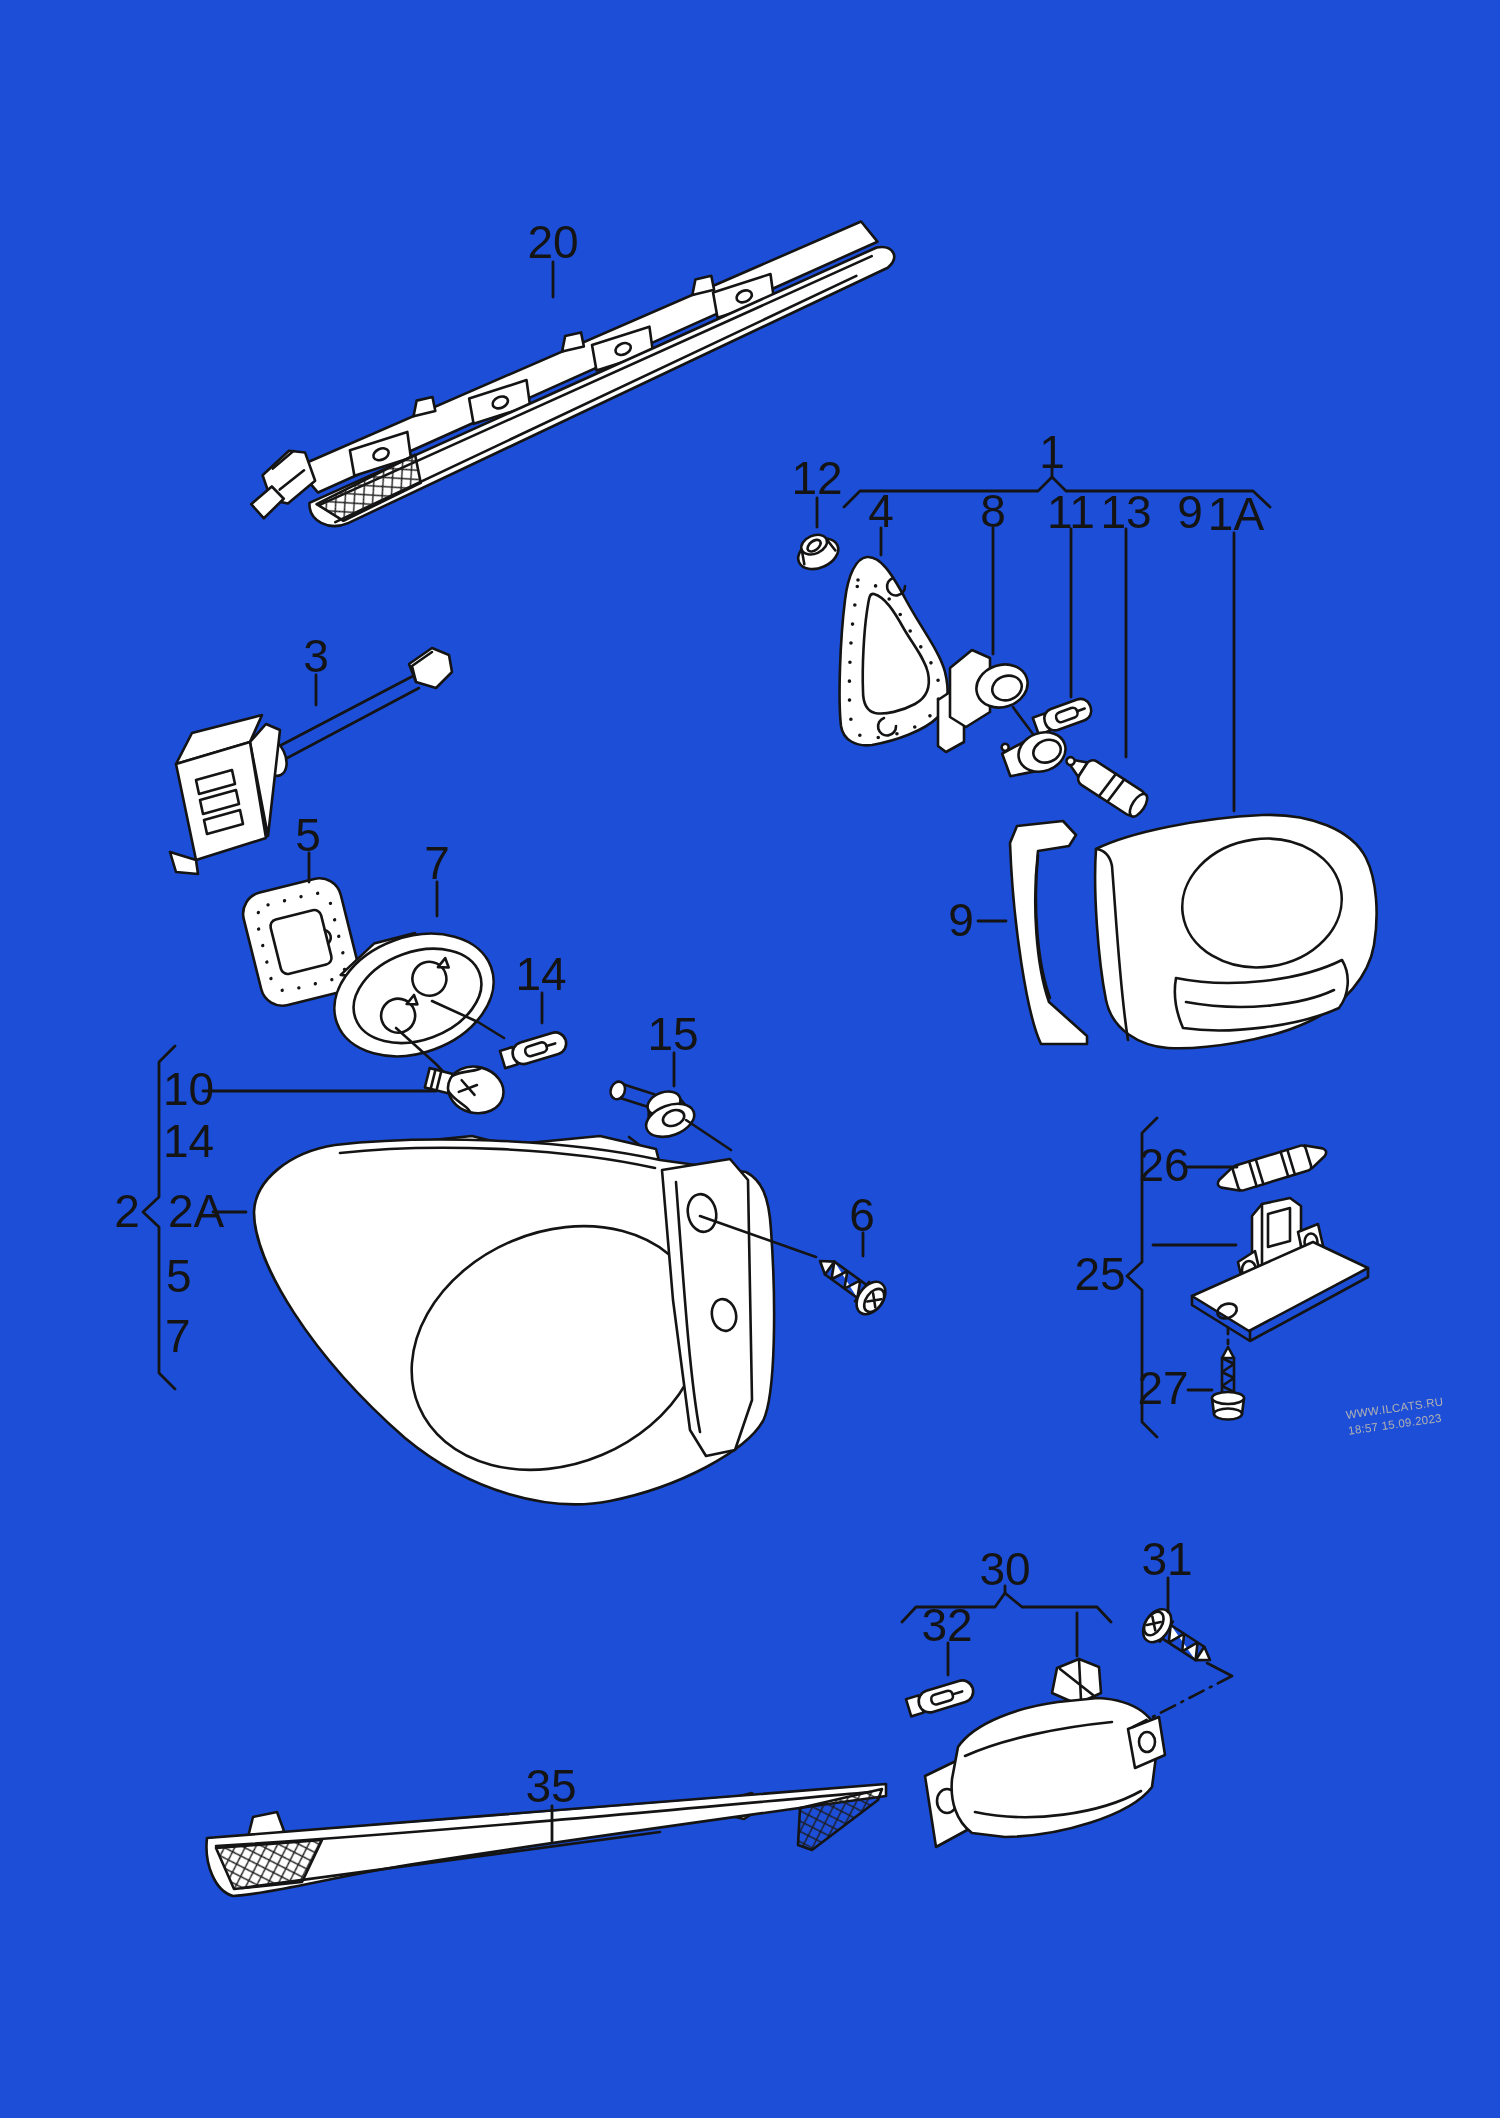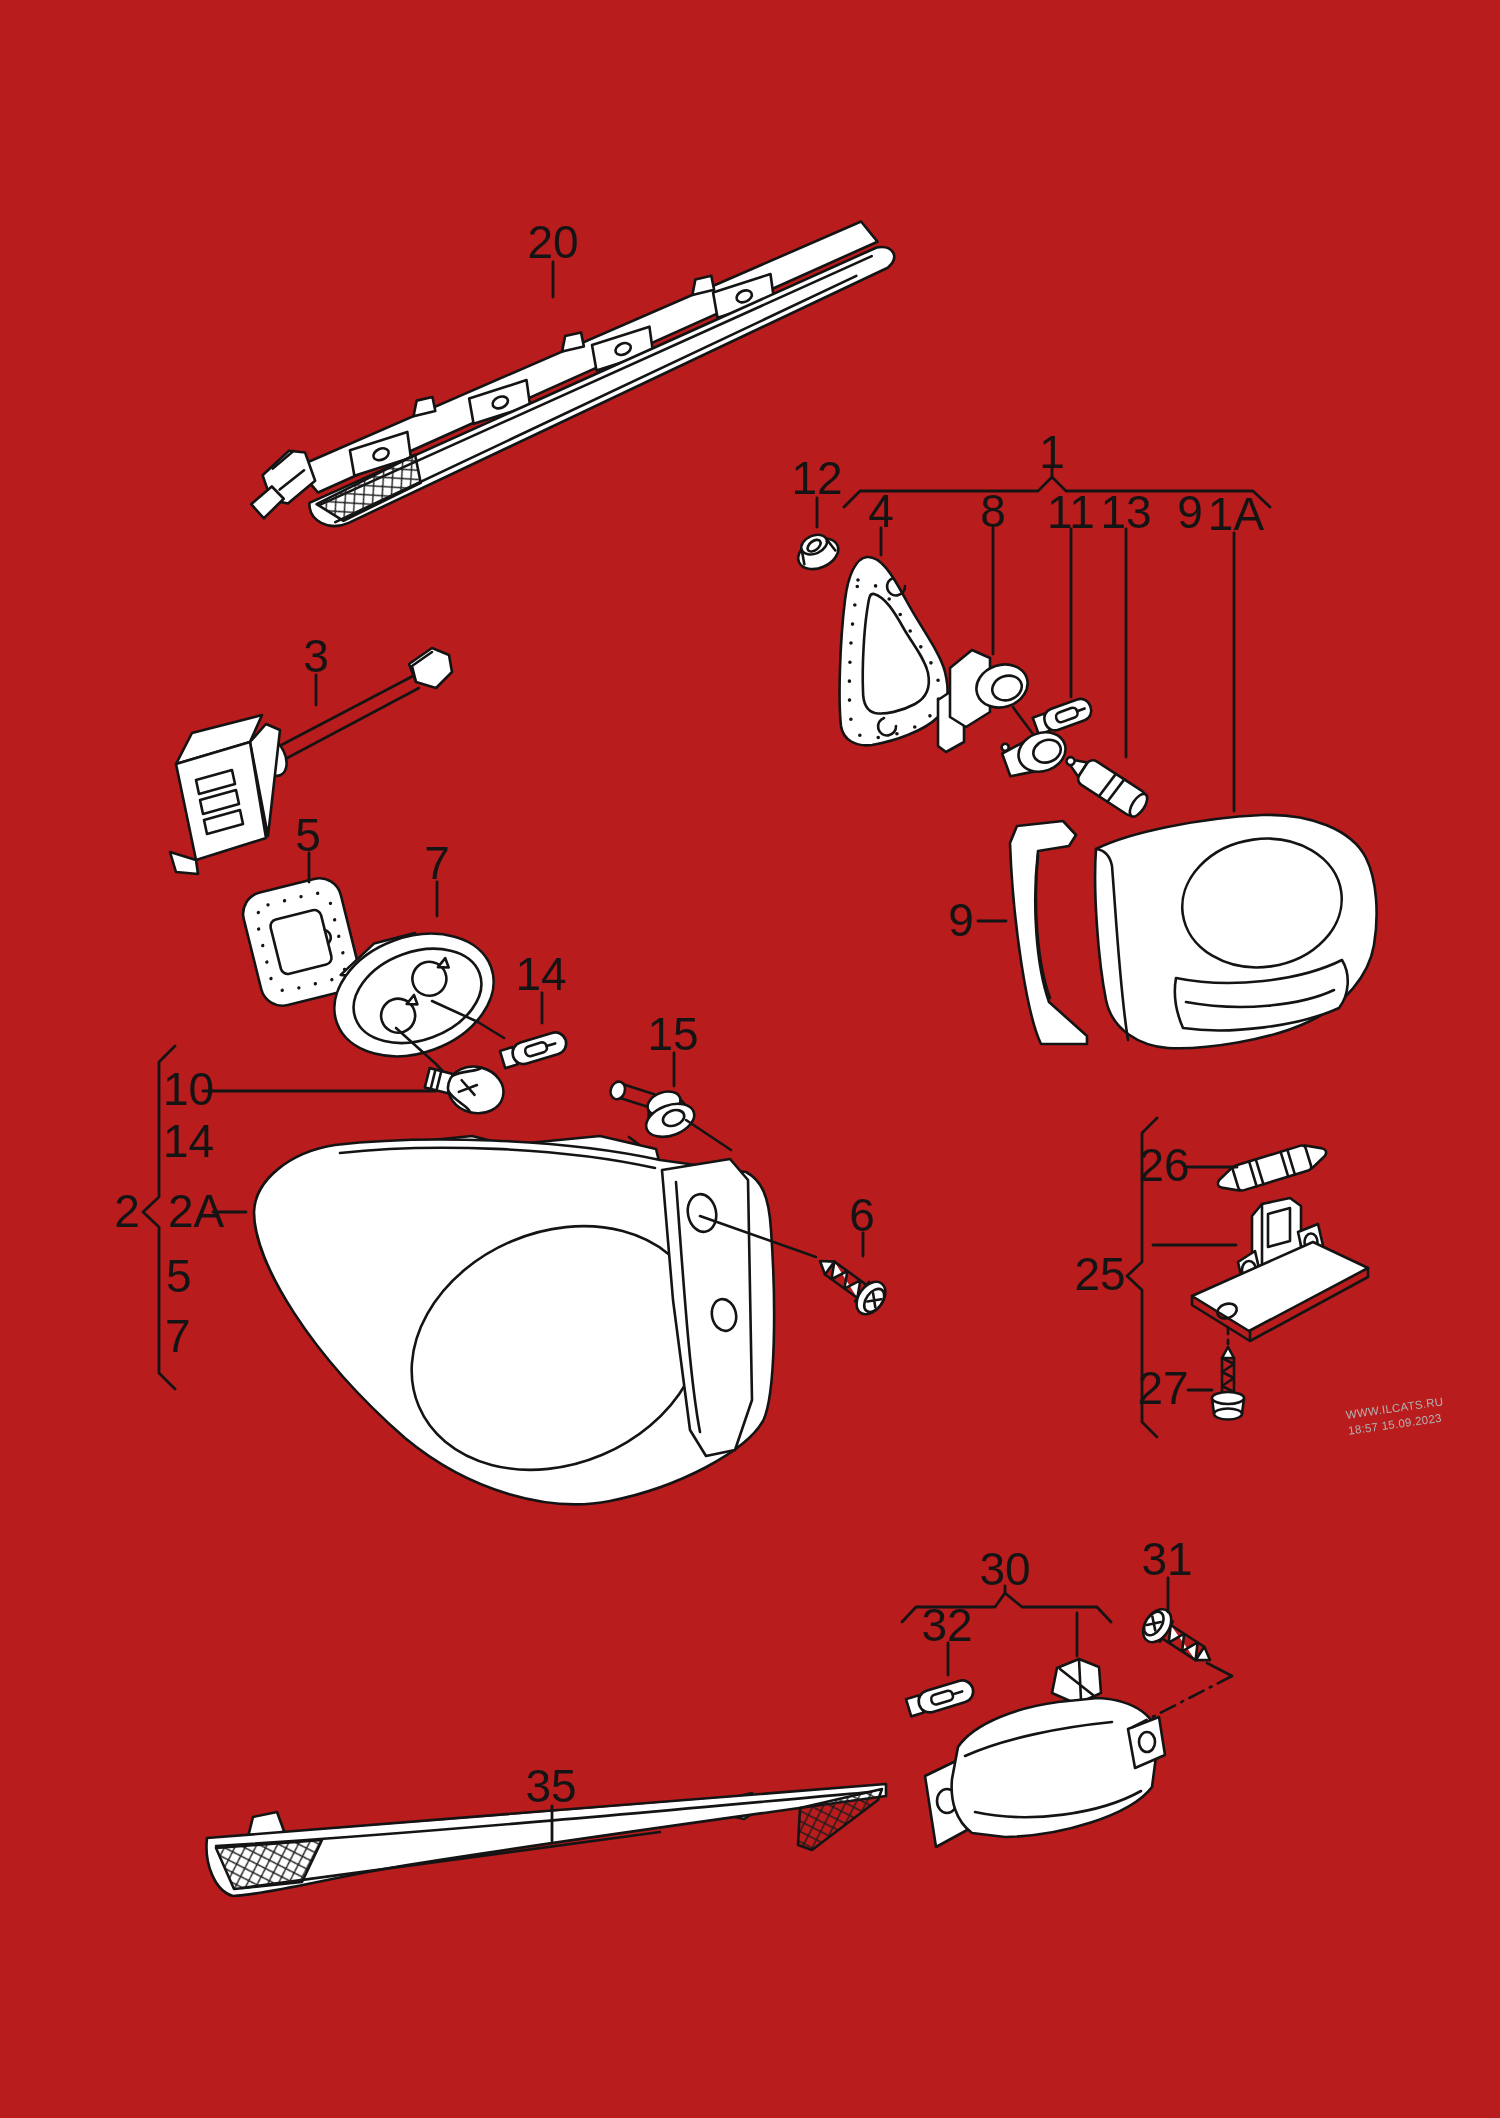--- a/index.html
+++ b/index.html
@@ -1,17 +1,17 @@
 <!DOCTYPE html>
 <html><head>
 <meta charset="utf-8">
 <style>
   html,body{margin:0;padding:0;background:#ffffff;}
   body{width:1500px;height:2118px;position:relative;font-family:"Liberation Sans",sans-serif;}
-  .stage{position:absolute;inset:0;background:#b91c1c;}
+  .stage{position:absolute;inset:0;background:#1d4ed8;}
   svg{display:block;}
   .labels text{
     font-family:"Liberation Sans",sans-serif;
     font-size:46px;
     fill:#141414;
     text-anchor:middle;
   }
   .labels text.al{text-anchor:start;}
   .watermark{
     position:absolute;

